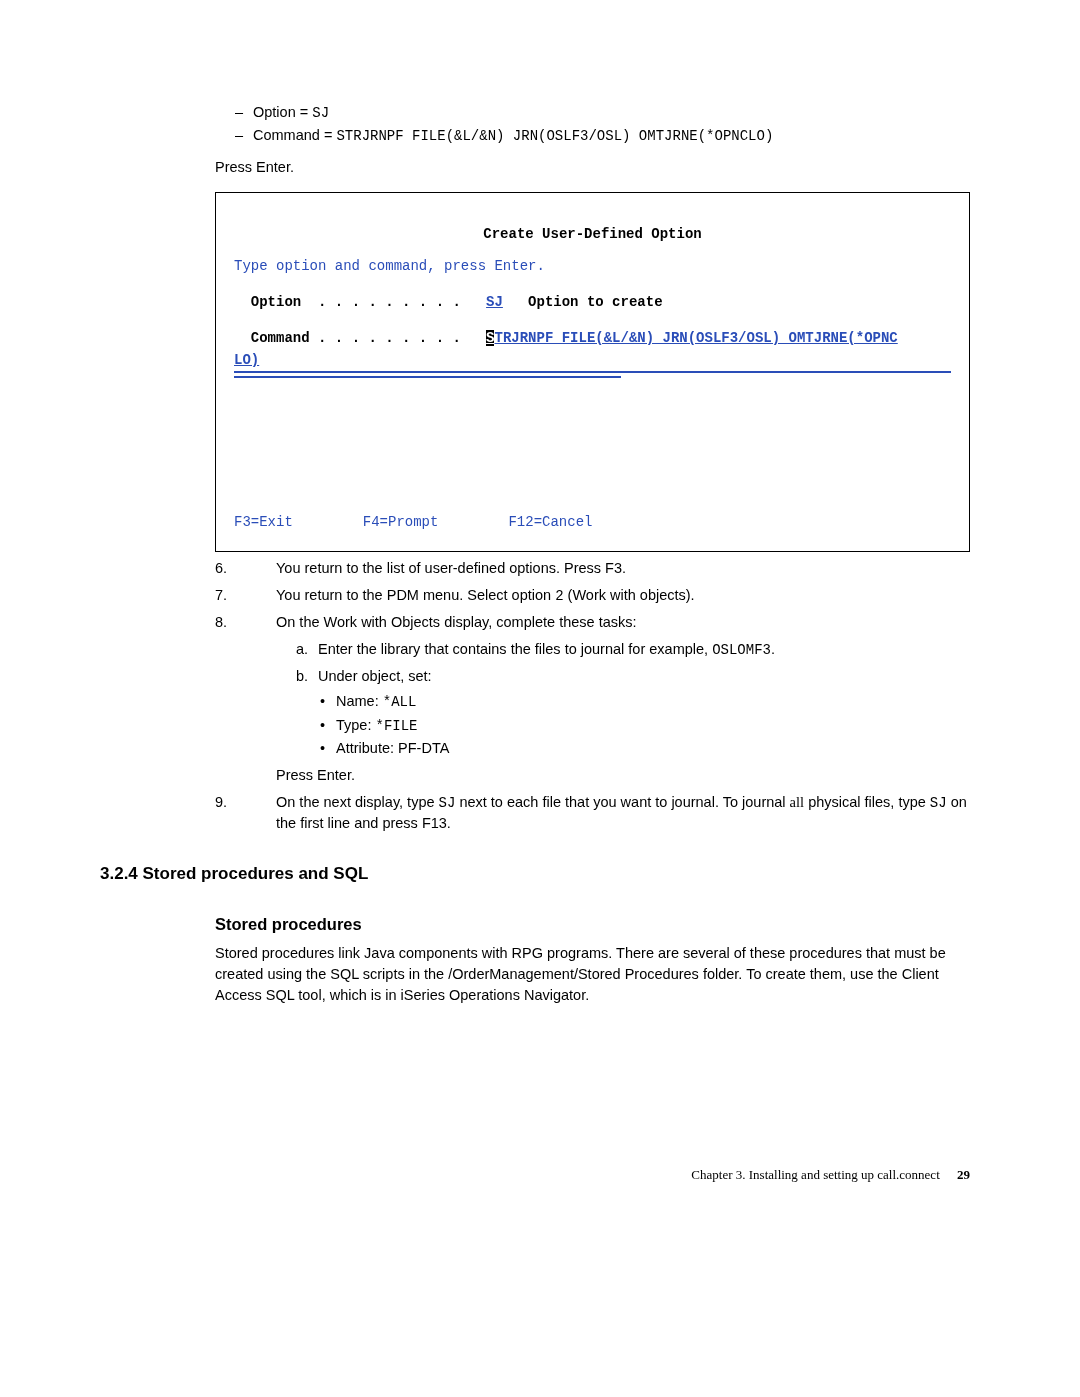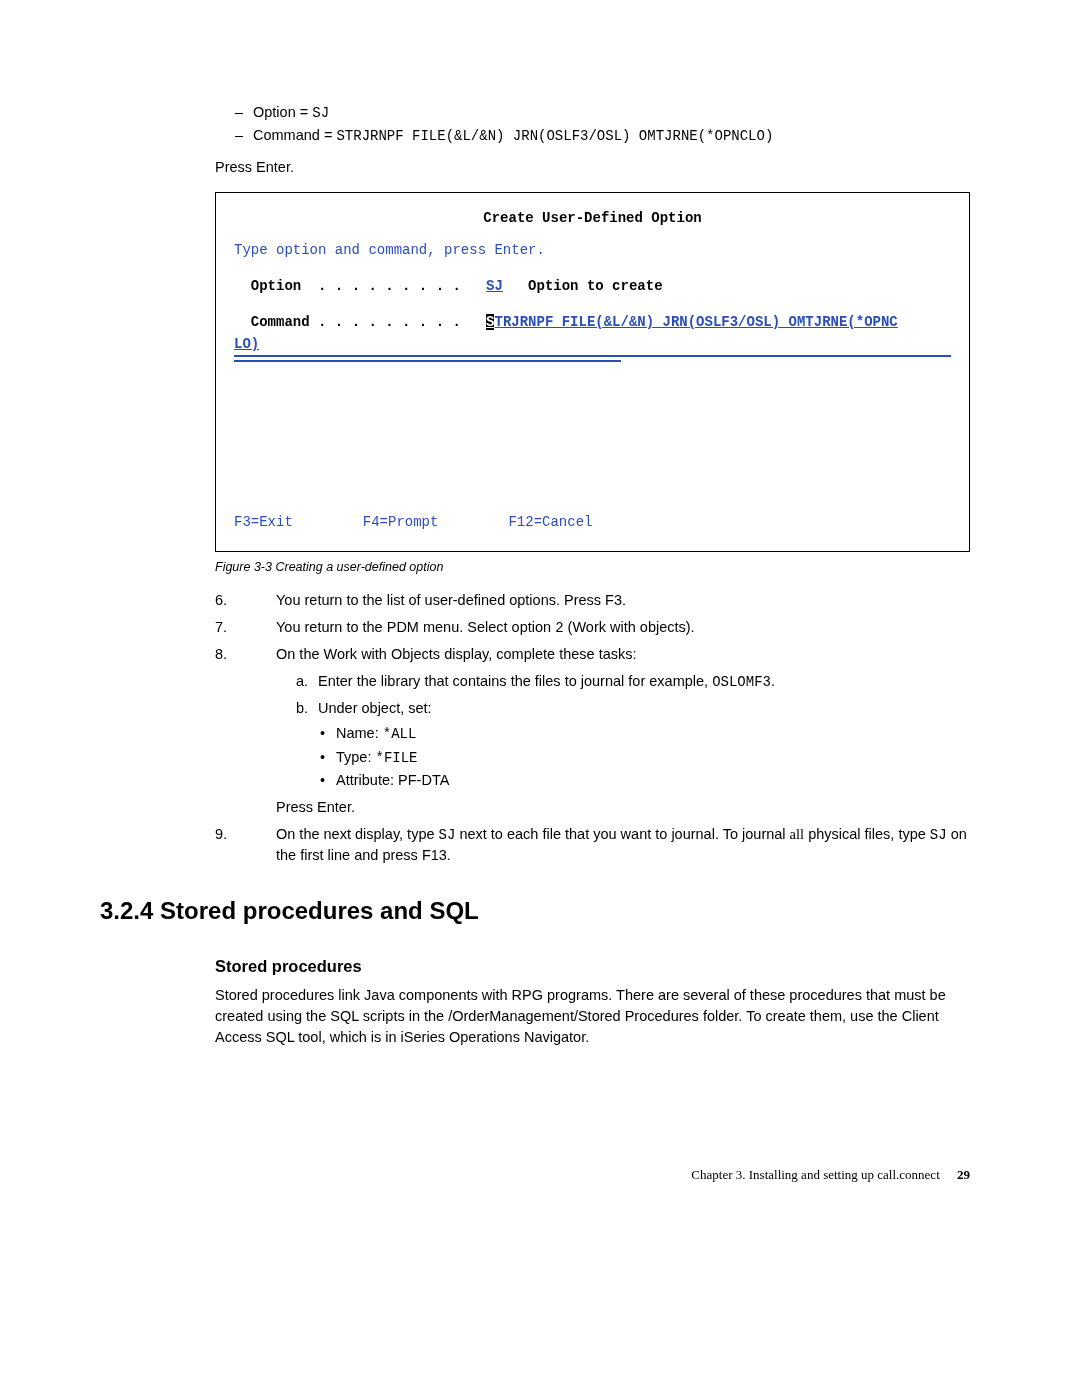--- a/index.html
+++ b/index.html
@@ -31,21 +31,21 @@
   .dash {
     display: inline-block;
     width: 18px;
   }
   .press-enter {
     margin: 10px 0 14px 0;
   }
   
   .terminal {
     border: 1px solid #000;
-    padding: 14px 18px 14px 18px;
+    padding: 30px 18px 14px 18px;
     font-family: "Courier New", Courier, monospace;
     font-size: 14px;
     line-height: 22px;
     height: 360px;
     box-sizing: border-box;
     position: relative;
     overflow: hidden;
   }
   .term-title {
     text-align: center;
@@ -100,21 +100,21 @@
     display: flex;
     margin: 6px 0 2px 20px;
   }
   .sub-num { width: 22px; flex-shrink: 0; }
   .bullets { margin: 4px 0 4px 44px; }
   .bullets .b { margin: 2px 0; }
   .dot { display:inline-block; width: 16px; }
   .italic-serif { font-family: Georgia, 'Times New Roman', serif; }
   
   h2.sec {
-    font-size: 24px;
+    font-size: 17px;
     font-weight: bold;
     margin: 28px 0 10px -115px;
   }
   h3.sub {
     font-size: 16.5px;
     font-weight: bold;
     margin: 26px 0 6px 0;
   }
   .para { margin: 4px 0 10px 0; }
   
@@ -149,21 +149,20 @@
       <div style="height:14px"></div>
       <div class="term-row">  <span class="term-label">Command . . . . . . . . .</span>   <span class="term-blue"><span class="term-cursor">S</span><span class="term-ul">TRJRNPF FILE(&amp;L/&amp;N) JRN(OSLF3/OSL) OMTJRNE(*OPNC</span></span></div>
       <div class="term-row term-blue term-ul">LO)</div>
       <hr class="term-hr">
       <hr class="term-hr-half">
       <div class="term-bottom term-blue">
         <span>F3=Exit</span><span class="term-span-gap"></span><span>F4=Prompt</span><span class="term-span-gap"></span><span>F12=Cancel</span>
       </div>
     </div>
 
-    <div class="figcap">Figure 3-3   Creating a user-defined option</div>
 
     <div class="step">
       <div class="step-num">6.</div>
       <div class="step-body">You return to the list of user-defined options. Press F3.</div>
     </div>
 
     <div class="step">
       <div class="step-num">7.</div>
       <div class="step-body">
         <span>You return to the PDM menu. Select option </span><span class="mono">2</span><span> (Work with objects).</span>

